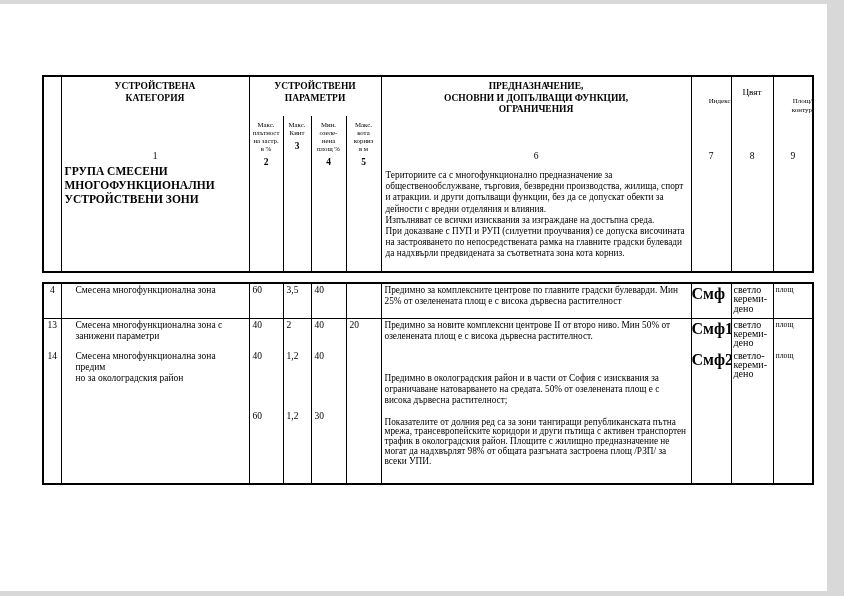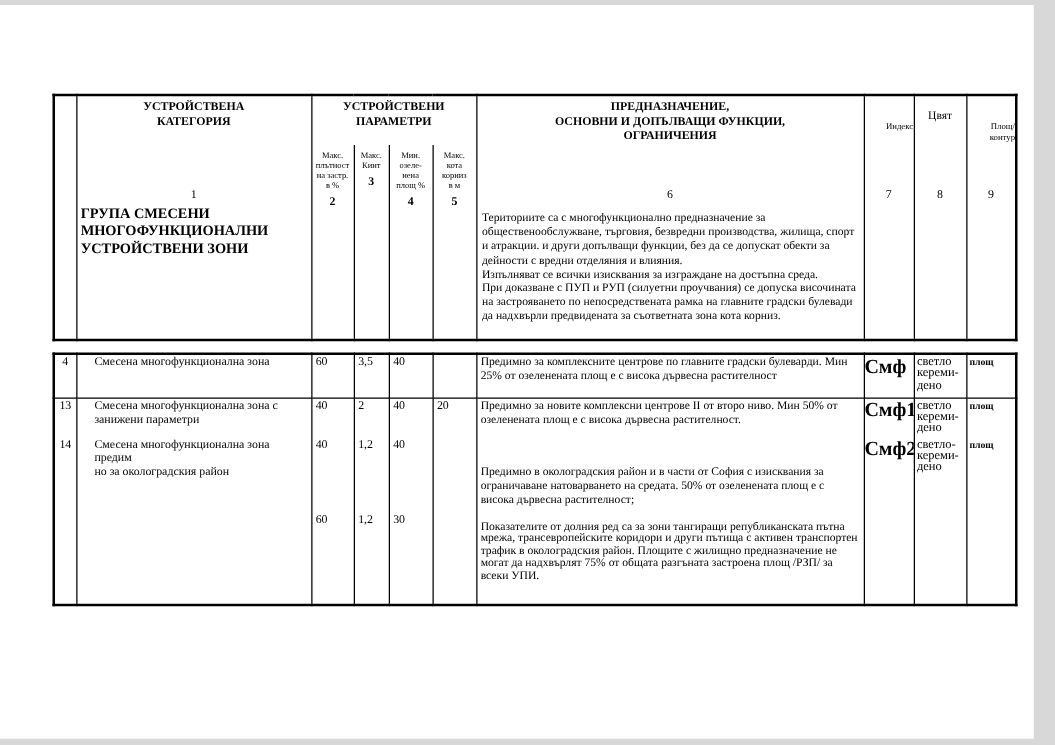--- a/index.html
+++ b/index.html
@@ -33,21 +33,21 @@
   .desc { position:absolute; top:93px; left:4px; right:3px; font-size:9.3px; line-height:11.2px; text-align:left; }
 
   .tr12 { height:35px; }
   .trblock { height:166px; }
   .cnum    { text-align:center; font-size:9.5px; padding-top:1px; }
   .cname   { font-size:9.5px; line-height:11px; padding:1px 2px 0 14px; }
   .cval    { font-size:9.5px; padding:1px 0 0 3px; }
   .cpurpose{ font-size:9.3px; line-height:11px; padding:1px 3px 0 3px; }
   .cindex  { font-weight:bold; font-size:16px; text-align:left; padding-top:1px; }
   .ccolor  { font-size:10px; line-height:9.3px; padding:1px 0 0 2px;margin-left:20px; }
-  .carea   { font-size:7.8px; padding:1px 0 0 2px;font-weight:bold; }
+  .carea   { font-size:7.8px; padding:1px 0 0 2px; }
   .s31 { height:31px; } .s45 { height:45px;margin-top:22px; } .s60 { height:60px; }
   .note { line-height:9.9px; }
 </style>
 </head>
 <body>
 
 <div class="page">
   <div class="edge-top"></div>
   <div class="edge-right"></div>
   <div class="edge-bottom"></div>
@@ -198,21 +198,21 @@
         <div class="s60">40</div>
         <div>30</div>
       </td>
       <td class="cval">
         <div class="s31">20</div>
         <div></div>
       </td>
       <td class="cpurpose">
         <div class="s31">Предимно за новите  комплексни центрове II от второ ниво. Мин 50% от озеленената площ е с висока дървесна растителност.</div>
         <div class="s45">Предимно в околоградския район и в части от София  с изисквания за ограничаване натоварването на средата. 50% от озеленената площ  е с висока дървесна растителност;</div>
-        <div class="note">Показателите от долния ред са за зони тангиращи  републиканската пътна мрежа, трансевропейските коридори и други пътища с активен транспортен трафик в околоградския район. Площите с жилищно предназначение не могат да надхвърлят 75% от общата разгъната застроена площ /РЗП/ за всеки УПИ.</div>
+        <div class="note">Показателите от долния ред са за зони тангиращи  републиканската пътна мрежа, трансевропейските коридори и други пътища с активен транспортен трафик в околоградския район. Площите с жилищно предназначение не могат да надхвърлят 98% от общата разгъната застроена площ /РЗП/ за всеки УПИ.</div>
       </td>
       <td class="cindex">
         <div class="s31">Смф1</div>
         <div>Смф2</div>
       </td>
       <td class="ccolor">
         <div class="s31 pre">светло
 кереми-
 дено</div>
         <div class="pre">светло-

